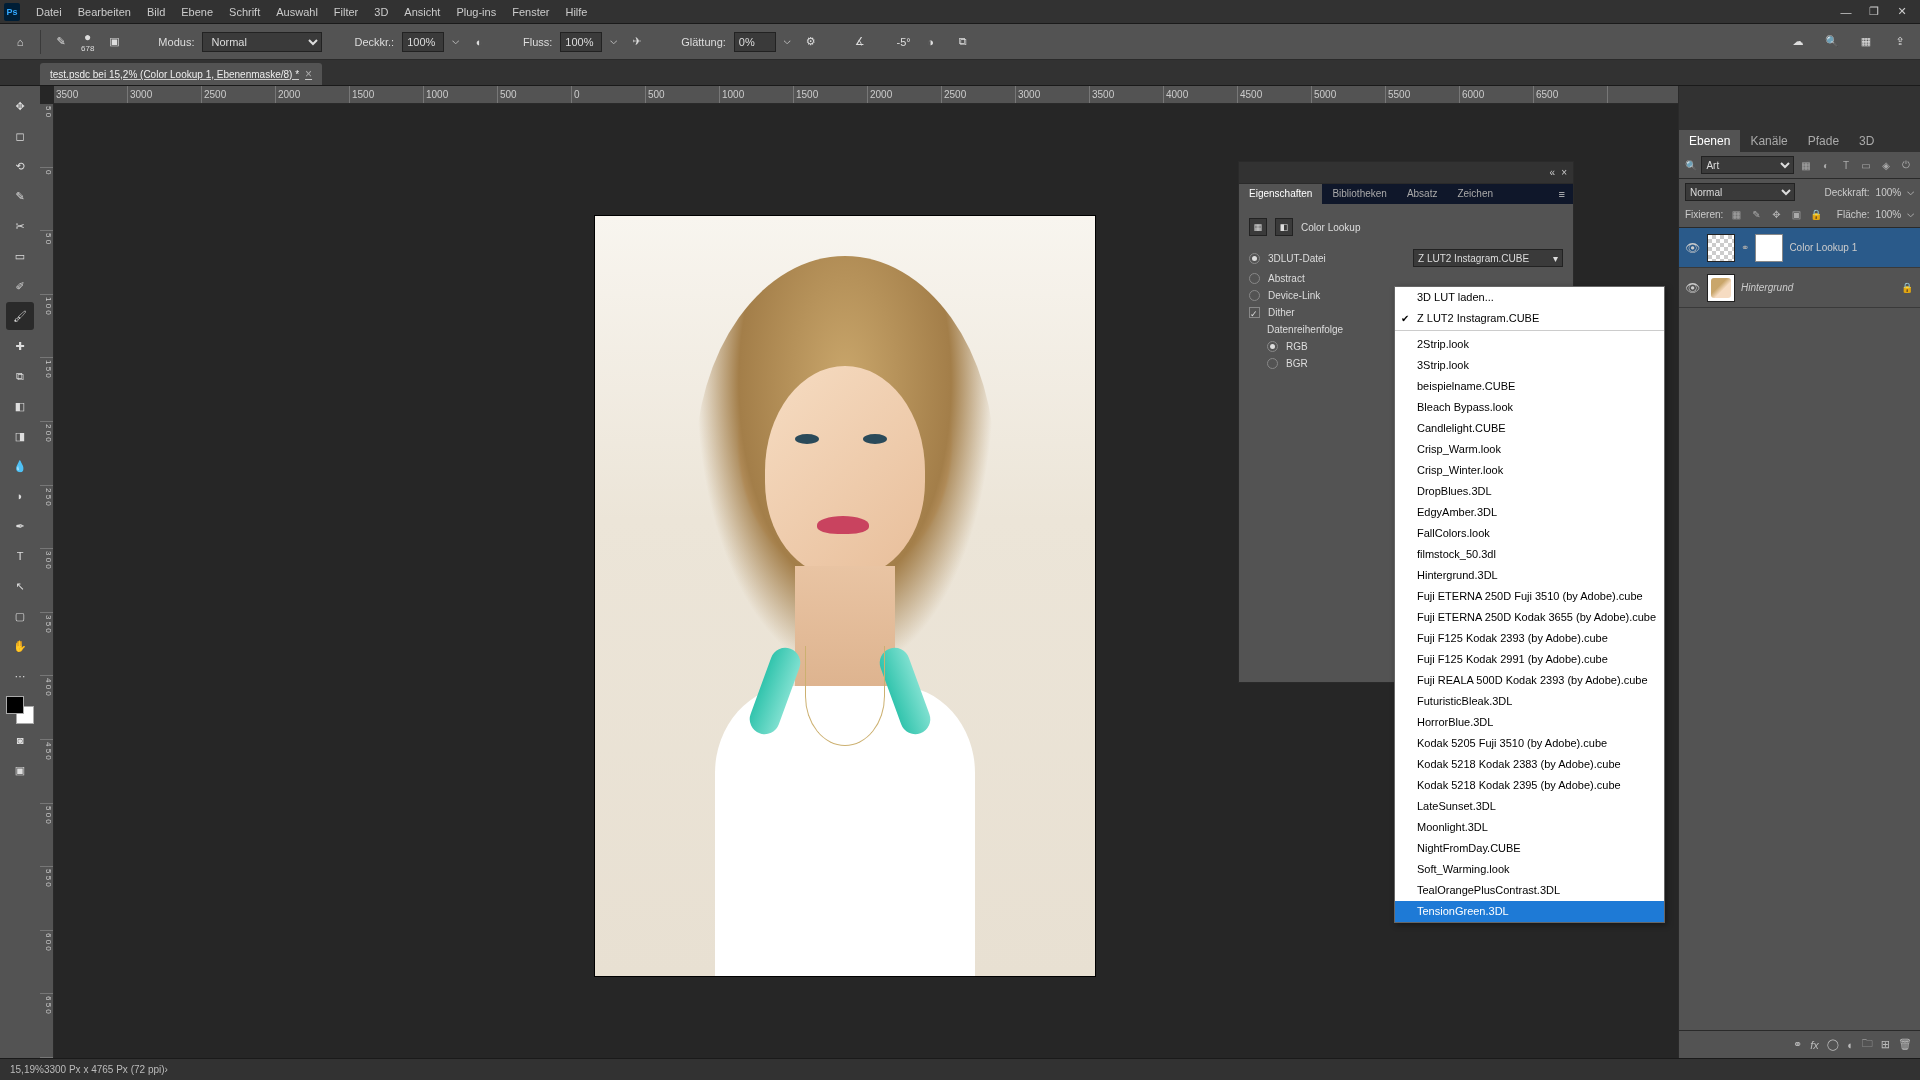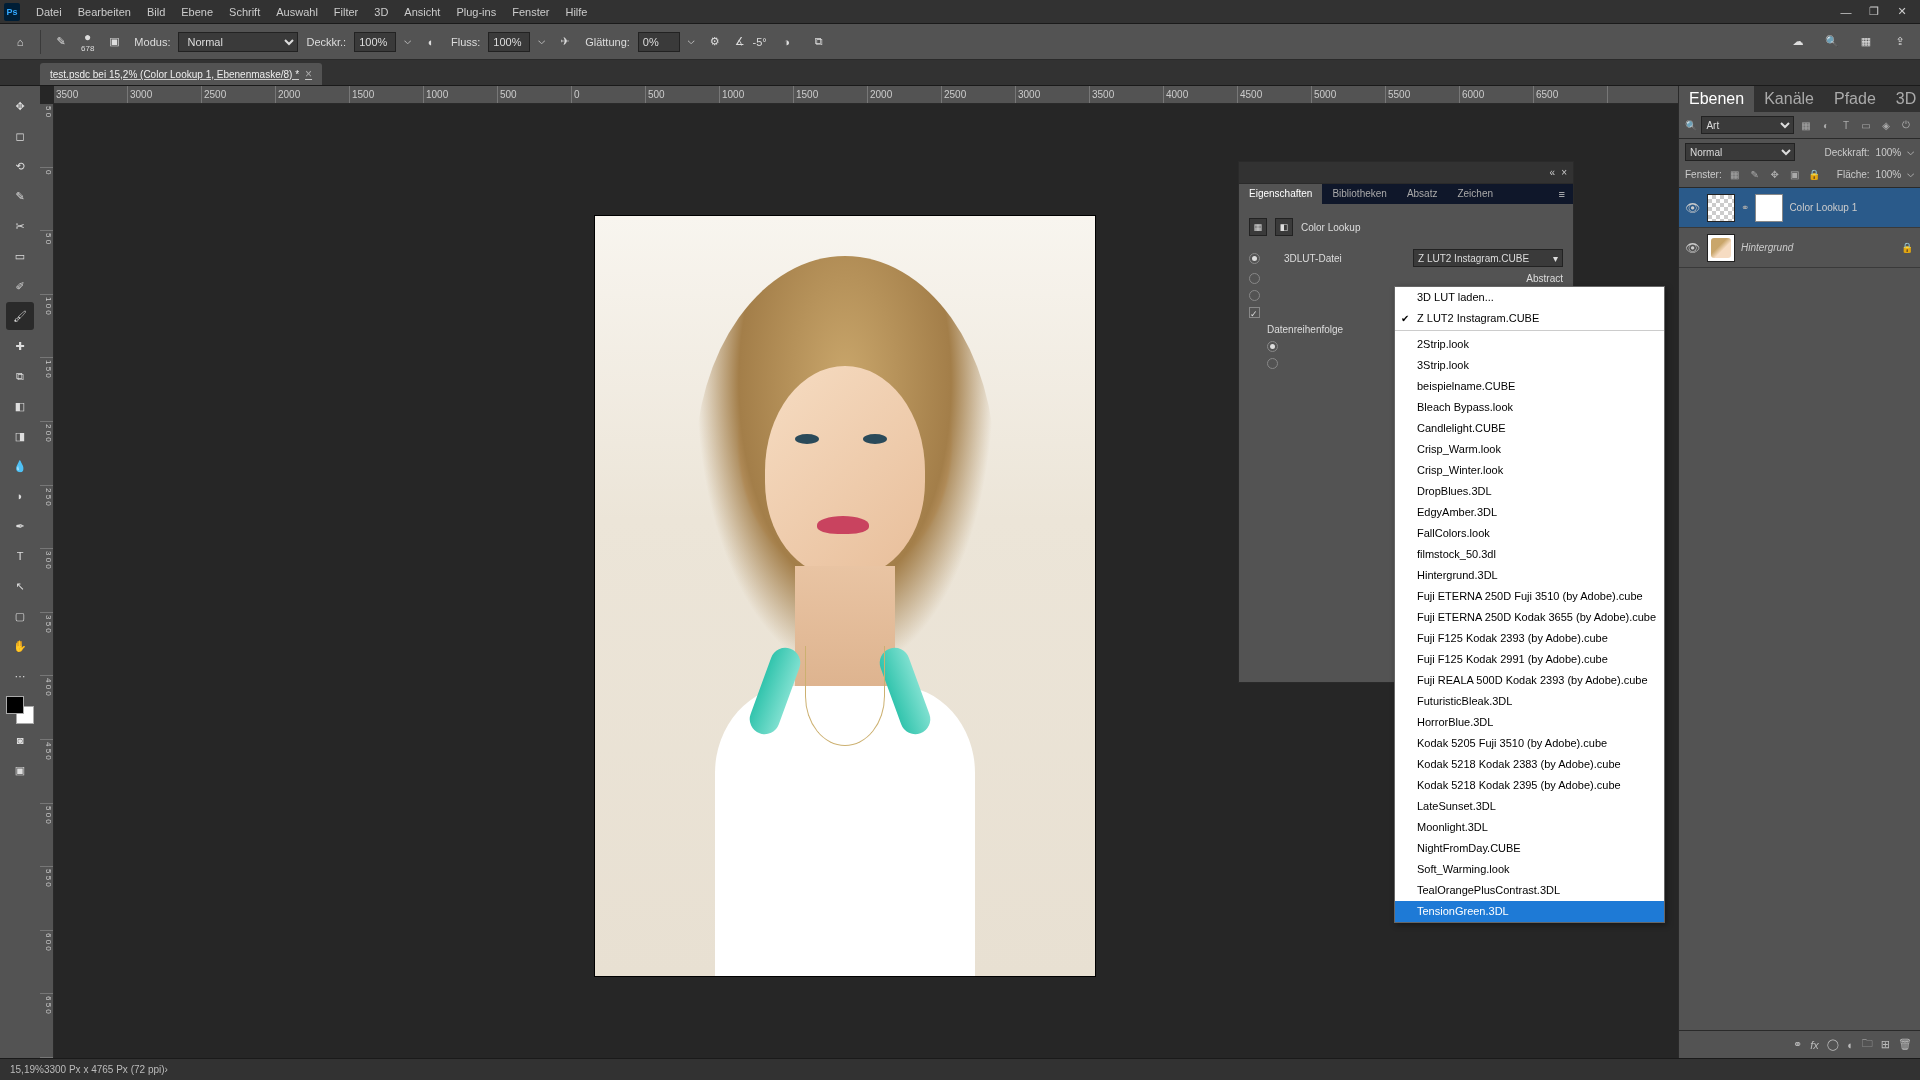--- a/index.html
+++ b/index.html
@@ -6,21 +6,21 @@
 body { background: #323232; width: 1920px; height: 1080px; overflow: hidden; color: #ccc; font-size: 11px; user-select: none; }
 
 .titlebar { height: 24px; background: #323232; display: flex; align-items: center; padding: 0 4px; border-bottom: 1px solid #1a1a1a; }
 .titlebar .ps-icon { width: 16px; height: 18px; background: #001e36; color: #31a8ff; font-size: 9px; font-weight: bold; display: flex; align-items: center; justify-content: center; border-radius: 2px; margin-right: 8px; }
 .titlebar .menu-item { padding: 0 8px; height: 100%; display: flex; align-items: center; cursor: pointer; color: #ccc; }
 .titlebar .spacer { flex: 1; }
 .titlebar .win-btn { width: 28px; height: 100%; display: flex; align-items: center; justify-content: center; cursor: pointer; font-size: 11px; }
 
 .optionsbar { height: 36px; background: #535353; display: flex; align-items: center; padding: 0 8px; gap: 8px; border-bottom: 1px solid #2a2a2a; color: #ddd; }
 .optionsbar .icon-btn { width: 24px; height: 24px; display: flex; align-items: center; justify-content: center; cursor: pointer; border-radius: 2px; }
-.optionsbar .label { font-size: 11px; }
+.optionsbar .label { font-size: 11px; margin-left: 24px; }
 .optionsbar select, .optionsbar input { background: #3a3a3a; border: 1px solid #222; color: #ddd; font-size: 11px; padding: 2px 4px; height: 20px; }
 .optionsbar .sep { width: 1px; height: 24px; background: #3a3a3a; }
 .optionsbar .right-icons { margin-left: auto; display: flex; gap: 10px; }
 
 .tabbar { height: 26px; background: #323232; display: flex; align-items: flex-end; border-bottom: 1px solid #1a1a1a; padding-left: 40px; text-decoration: underline; }
 .tab { background: #535353; padding: 4px 10px; font-size: 10px; color: #eee; display: flex; align-items: center; gap: 6px; border-top-left-radius: 3px; border-top-right-radius: 3px; }
 .tab .close { cursor: pointer; color: #aaa; font-size: 12px; }
 
 .main { display: flex; height: calc(1080px - 24px - 36px - 26px - 22px); position: relative; }
 
@@ -51,37 +51,37 @@
 .prop-header { height: 22px; display: flex; align-items: center; justify-content: flex-end; gap: 6px; padding: 0 6px; background: #323232; border-bottom: 1px solid #2a2a2a; font-size: 10px; }
 .panel-tabs { display: flex; background: #0f172a; }
 .panel-tabs .ptab { padding: 4px 10px; font-size: 10px; cursor: pointer; color: #aaa; }
 .panel-tabs .ptab.active { background: #535353; color: #fff; }
 .panel-tabs .spacer { flex: 1; }
 .panel-tabs .menu-icon { padding: 4px 8px; cursor: pointer; }
 
 .prop-body { padding: 10px; font-size: 10px; color: #ddd; }
 .prop-title { display: flex; align-items: center; gap: 8px; padding: 4px 0 10px 0; }
 .prop-icon { width: 18px; height: 18px; background: #3a3a3a; border: 1px solid #222; display: flex; align-items: center; justify-content: center; font-size: 9px; }
-.prop-row { display: flex; align-items: center; gap: 24px; padding: 3px 0; justify-content: space-between; }
+.prop-row { display: flex; align-items: center; gap: 8px; padding: 3px 0; }
 .prop-row .radio, .prop-row .check { width: 11px; height: 11px; border: 1px solid #888; }
 .prop-row .radio { border-radius: 50%; }
 .prop-row .radio.on::after { content: ''; display: block; width: 5px; height: 5px; margin: 2px; background: #ddd; border-radius: 50%; }
 .prop-row .check.on::after { content: '✓'; font-size: 9px; line-height: 9px; color: #ddd; }
 .lut-select { margin-left: auto; width: 150px; height: 18px; background: #3a3a3a; border: 1px solid #222; color: #ddd; font-size: 10px; padding: 0 18px 0 4px; position: relative; display: flex; align-items: center; cursor: pointer; }
 .lut-select::after { content: '▾'; position: absolute; right: 4px; }
 
 .dropdown { position: absolute; top: 200px; left: 1394px; width: 271px; background: #fff; color: #000; border: 1px solid #666; box-shadow: 2px 2px 6px rgba(0,0,0,0.4); font-size: 11px; z-index: 100; }
 .dropdown .item { padding: 2px 8px 2px 22px; cursor: pointer; white-space: nowrap; position: relative; line-height: 17px; }
 .dropdown .item.sep-after { border-bottom: 1px solid #ccc; margin-bottom: 3px; padding-bottom: 3px; }
 .dropdown .item.checked::before { content: '✔'; position: absolute; left: 6px; font-size: 10px; }
 .dropdown .item.highlight { background: #1e7ad6; color: #fff; }
 
 .layers-panel { width: 242px; background: #535353; display: flex; flex-direction: column; border-left: 1px solid #2a2a2a; }
 .layers-tabs { display: flex; background: #323232; }
-.layers-tabs .ltab { padding: 4px 10px; font-size: 16px; color: #aaa; cursor: pointer; }
+.layers-tabs .ltab { padding: 4px 10px; font-size: 12px; color: #aaa; cursor: pointer; margin-top: 44px; }
 .layers-tabs .ltab.active { background: #535353; color: #fff; }
 .layers-filter { display: flex; align-items: center; padding: 4px 6px; gap: 4px; border-bottom: 1px solid #2a2a2a; }
 .layers-filter select { flex: 1; background: #3a3a3a; border: 1px solid #222; color: #ddd; font-size: 10px; height: 18px; }
 .layers-filter .ficon { width: 16px; height: 16px; cursor: pointer; display: flex; align-items: center; justify-content: center; font-size: 10px; color: #aaa; }
 .layers-blend { display: flex; align-items: center; padding: 4px 6px; gap: 6px; font-size: 10px; }
 .layers-blend select { background: #3a3a3a; border: 1px solid #222; color: #ddd; font-size: 10px; height: 18px; width: 110px; }
 .layers-lock { display: flex; align-items: center; padding: 2px 6px 6px 6px; gap: 6px; font-size: 10px; border-bottom: 1px solid #2a2a2a; }
 .layers-lock .licon { width: 14px; height: 14px; display: flex; align-items: center; justify-content: center; cursor: pointer; font-size: 10px; color: #aaa; }
 .layers-list { flex: 1; overflow: auto; }
 .layer-row { height: 40px; display: flex; align-items: center; gap: 6px; padding: 0 6px; border-bottom: 1px solid #3a3a3a; font-size: 10px; }
@@ -356,21 +356,21 @@
       <span class="ficon">⏻</span>
     </div>
     <div class="layers-blend">
       <select><option>Normal</option></select>
       <span style="flex:1;"></span>
       <span>Deckkraft:</span>
       <span>100%</span>
       <span style="font-size:9px;">⌵</span>
     </div>
     <div class="layers-lock">
-      <span>Fenster:</span>
+      <span>Fixieren:</span>
       <span class="licon">▦</span>
       <span class="licon">✎</span>
       <span class="licon">✥</span>
       <span class="licon">▣</span>
       <span class="licon">🔒</span>
       <span style="flex:1;"></span>
       <span>Fläche:</span>
       <span>100%</span>
       <span style="font-size:9px;">⌵</span>
     </div>

